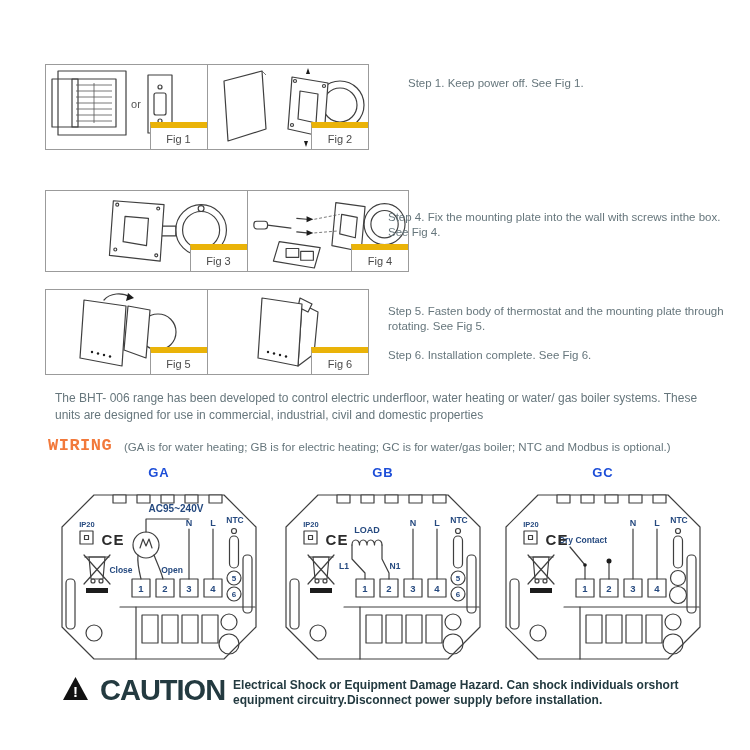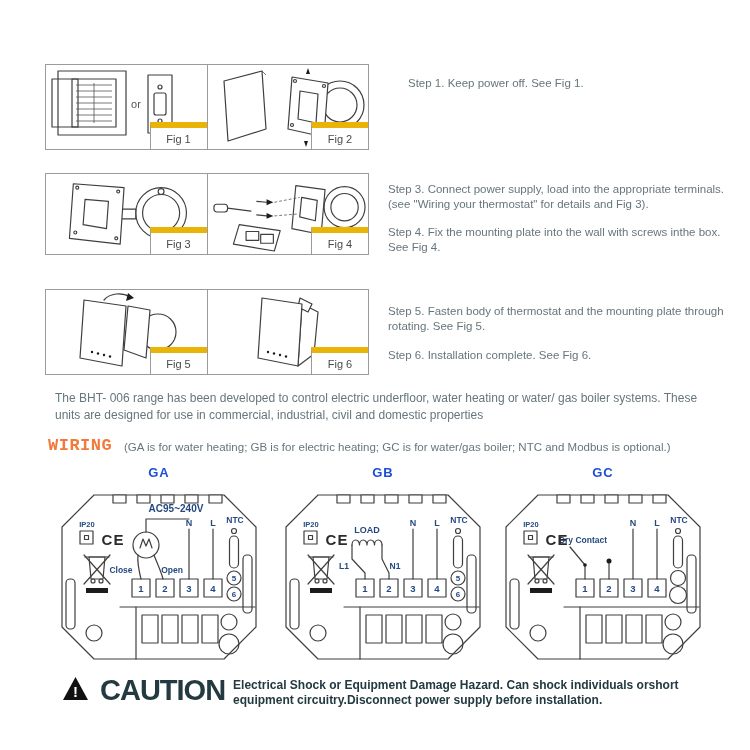--- a/index.html
+++ b/index.html
@@ -81,21 +81,21 @@
           <circle class="ln" cx="113" cy="68" r="1.5"></circle>
           <circle class="ln" cx="84" cy="60" r="1.5"></circle>
           <polygon class="fil" points="98,9 102,9 100,3"></polygon>
           <polygon class="fil" points="96,76 100,76 98,82"></polygon>
         </g>
       </svg>
       <div class="fig-tag">Fig 2</div>
     </div>
   </div>
 
-  <div class="fig-row" style="top:173px;height:80px;">
+  <div class="fig-row" style="top:190px;height:80px;padding-left:40px;">
     <div class="panel">
       <svg width="160" height="78" viewBox="0 0 160 80">
         <g>
           <circle class="ln" cx="116" cy="40" r="26"></circle>
           <circle class="ln" cx="116" cy="40" r="19"></circle>
           <circle class="ln" cx="116" cy="18" r="3"></circle>
           <circle class="ln" cx="116" cy="62" r="3"></circle>
         </g>
         <rect class="lnw" x="74" y="36" width="16" height="10"></rect>
         <g>
@@ -172,22 +172,21 @@
           <circle class="fil" cx="66" cy="63.5" r="1.2"></circle>
           <circle class="fil" cx="72" cy="65" r="1.2"></circle>
           <circle class="fil" cx="78" cy="66.5" r="1.2"></circle>
         </g>
       </svg>
       <div class="fig-tag">Fig 6</div>
     </div>
   </div>
 
   <div class="step" style="top:76px;margin-left:20px;">Step 1. Keep power off. See Fig 1.</div>
-  <div class="step" style="top:182px;">Step 3. Connect power supply, load into the appropriate terminals. (see "Wiring your thermostat" for details and Fig 3).</div>
-  <div class="step" style="top:225px;">Step 4. Fix the mounting plate into the wall with screws inthe box. See Fig 4.</div>
+  <div class="step" style="top:210px;">Step 4. Fix the mounting plate into the wall with screws inthe box. See Fig 4.</div>
   <div class="step" style="top:304px;">Step 5. Fasten body of thermostat and the mounting plate through rotating. See Fig 5.</div>
   <div class="step" style="top:348px;">Step 6. Installation complete. See Fig 6.</div>
 
   <div class="intro">The BHT- 006 range has been developed to control electric underfloor, water heating or water/ gas boiler systems. These units are designed for use in commercial, industrial, civil and domestic properties</div>
 
   <div class="wiring-title">WIRING</div>
   <div class="wiring-sub">(GA is for water heating;  GB is for electric heating;  GC is for water/gas boiler;   NTC and Modbus is optional.)</div>
 
   <div class="diagram" style="left:58px;">
     <div class="diagram-title">GA</div>

